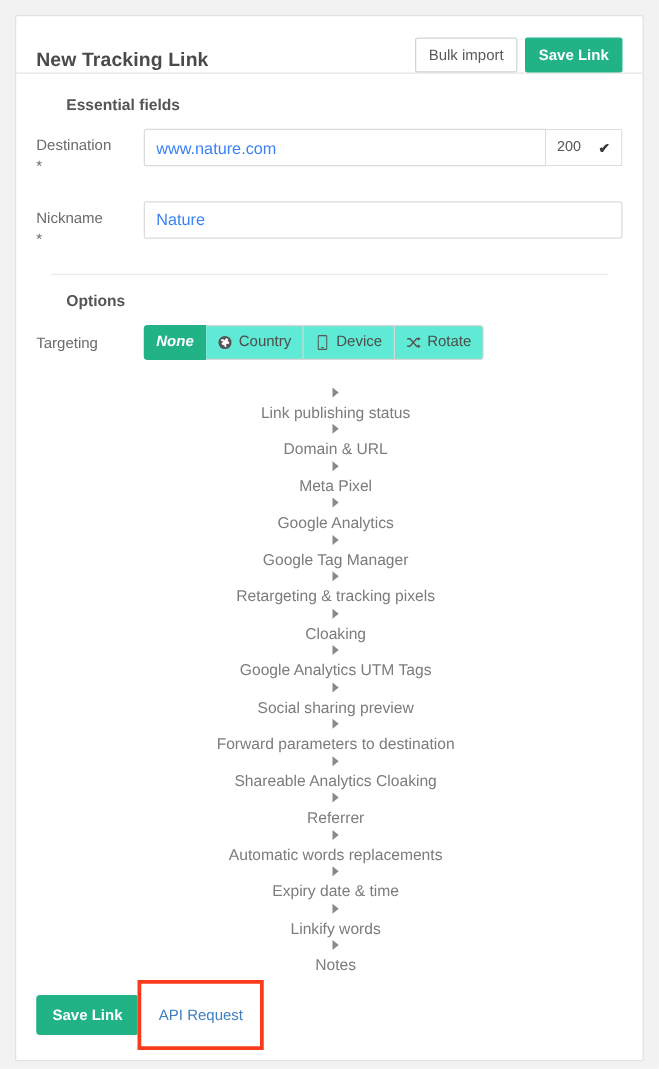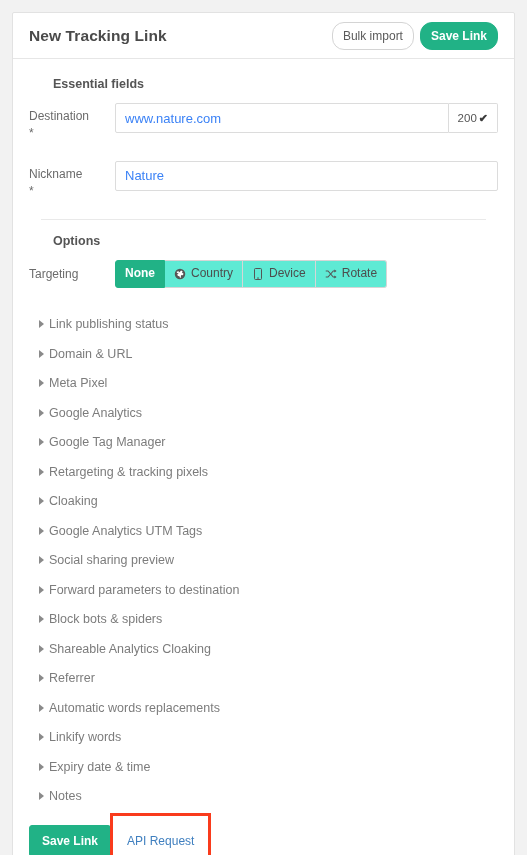--- a/index.html
+++ b/index.html
@@ -25,40 +25,40 @@
     border: 1px solid #e2e2e2;
     border-radius: 2px;
     box-sizing: border-box;
   }
 
   
   .card-header {
     height: 46px;
     border-bottom: 1px solid #e6e6e6;
     display: flex;
-    align-items: center;
+    align-items: flex-end;
     padding: 0 16px 0 16px;
     box-sizing: border-box;
   }
   .card-title {
     font-size: 15.5px;
     font-weight: bold;
     color: #4a4a4a;
     letter-spacing: 0.1px;
     flex: 1;
   }
   .header-actions {
     display: flex;
     align-items: center;
   }
   .btn {
     font-family: "Liberation Sans", sans-serif;
     font-size: 12px;
     line-height: 1;
-    border-radius: 12px;
+    border-radius: 2px;
     cursor: pointer;
     white-space: nowrap;
     box-sizing: border-box;
   }
   .btn-default {
     background: #ffffff;
     border: 1px solid #d4d4d4;
     color: #5a5a5a;
     padding: 7px 10px 7px 10px;
   }
@@ -128,21 +128,21 @@
     border: 1px solid #dcdcdc;
     border-left: none;
     border-radius: 0 2px 2px 0;
     background: #ffffff;
     font-size: 11.5px;
     color: #555555;
     padding: 0 9px;
     height: 30px;
     display: flex;
     align-items: center;
-    gap: 2px;
+    gap: 14px;
     box-sizing: border-box;
   }
   .check-glyph {
     font-size: 11px;
     color: #3a3a3a;
     font-weight: bold;
   }
 
   .divider {
     border: 0;
@@ -177,20 +177,21 @@
     display: flex;
     align-items: center;
     gap: 5px;
     line-height: 1.25;
     box-sizing: border-box;
     height: 28px;
   }
   .tg-btn:first-child {
     border-left: 1px solid #d6d6d6;
     border-radius: 3px 0 0 3px;
+    font-style: italic;
   }
   .tg-btn:last-child {
     border-radius: 0 3px 3px 0;
   }
   .tg-btn.active {
     background: #21b286;
     border-color: #21b286;
     color: #ffffff;
     font-weight: bold;
   }
@@ -210,20 +211,21 @@
   }
   .collapse-item {
     display: flex;
     align-items: center;
     gap: 5px;
     padding: 0 0 0 10px;
     height: 29.5px;
     font-size: 12.5px;
     color: #7c7c7c;
     cursor: pointer;
+    flex-direction: column;
   }
   .caret {
     width: 0;
     height: 0;
     border-top: 4px solid transparent;
     border-bottom: 4px solid transparent;
     border-left: 5px solid #8a8a8a;
     flex: 0 0 auto;
   }
 
@@ -394,41 +396,37 @@
       <li class="collapse-item">
         <span class="caret"></span>
         <span>Social sharing preview</span>
       </li>
       <li class="collapse-item">
         <span class="caret"></span>
         <span>Forward parameters to destination</span>
       </li>
       <li class="collapse-item">
         <span class="caret"></span>
-        <span>Block bots &amp; spiders</span>
-      </li>
-      <li class="collapse-item">
-        <span class="caret"></span>
         <span>Shareable Analytics Cloaking</span>
       </li>
       <li class="collapse-item">
         <span class="caret"></span>
         <span>Referrer</span>
       </li>
       <li class="collapse-item">
         <span class="caret"></span>
         <span>Automatic words replacements</span>
       </li>
       <li class="collapse-item">
         <span class="caret"></span>
+        <span>Expiry date &amp; time</span>
+      </li>
+      <li class="collapse-item">
+        <span class="caret"></span>
         <span>Linkify words</span>
-      </li>
-      <li class="collapse-item">
-        <span class="caret"></span>
-        <span>Expiry date &amp; time</span>
       </li>
       <li class="collapse-item">
         <span class="caret"></span>
         <span>Notes</span>
       </li>
     </ul>
 
   </div>
 
   <div class="card-footer">

